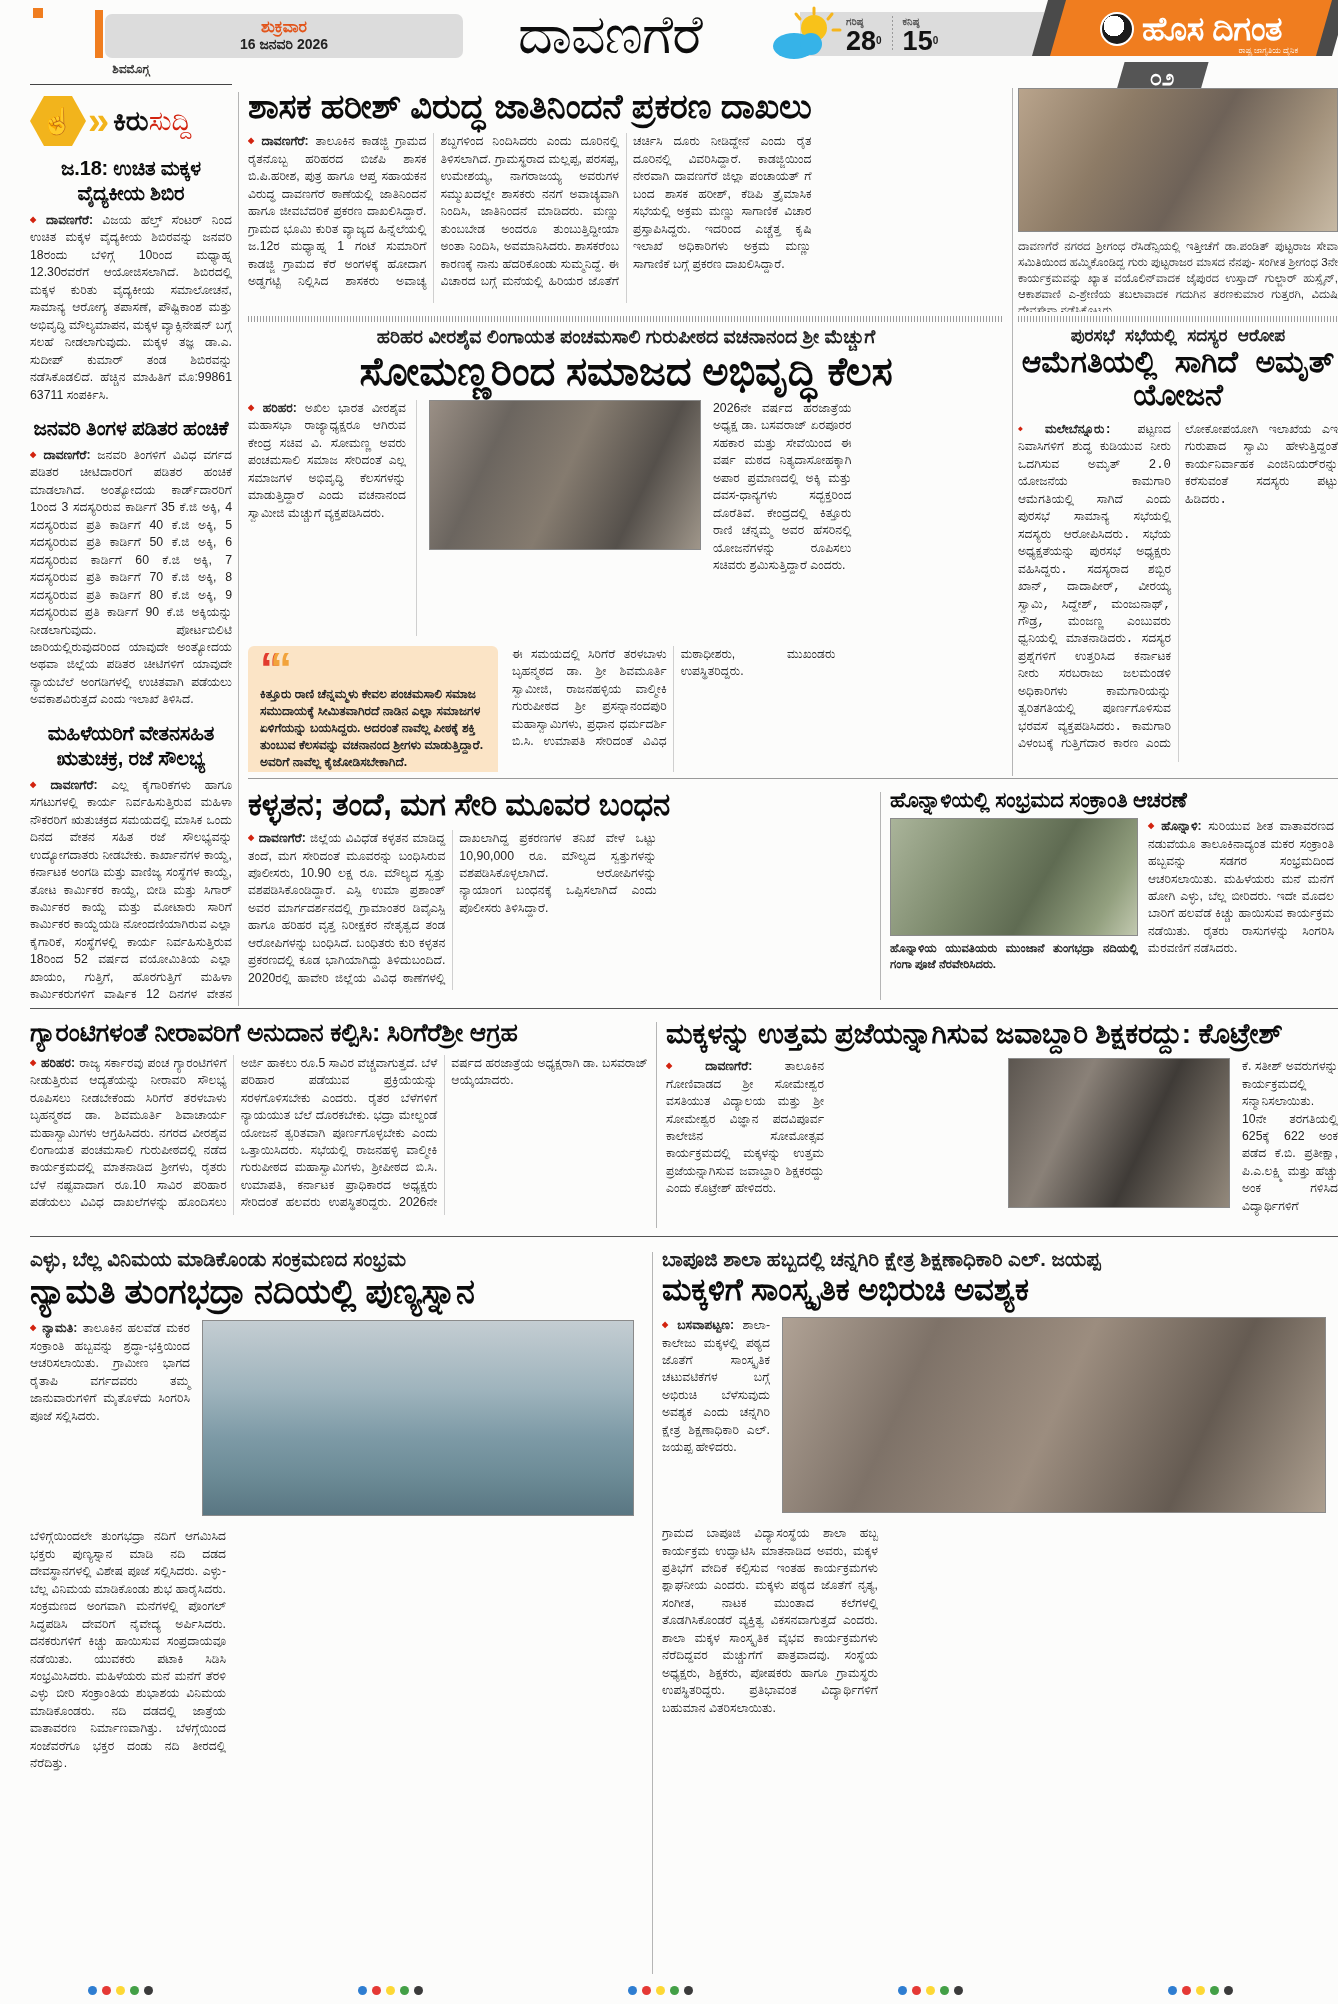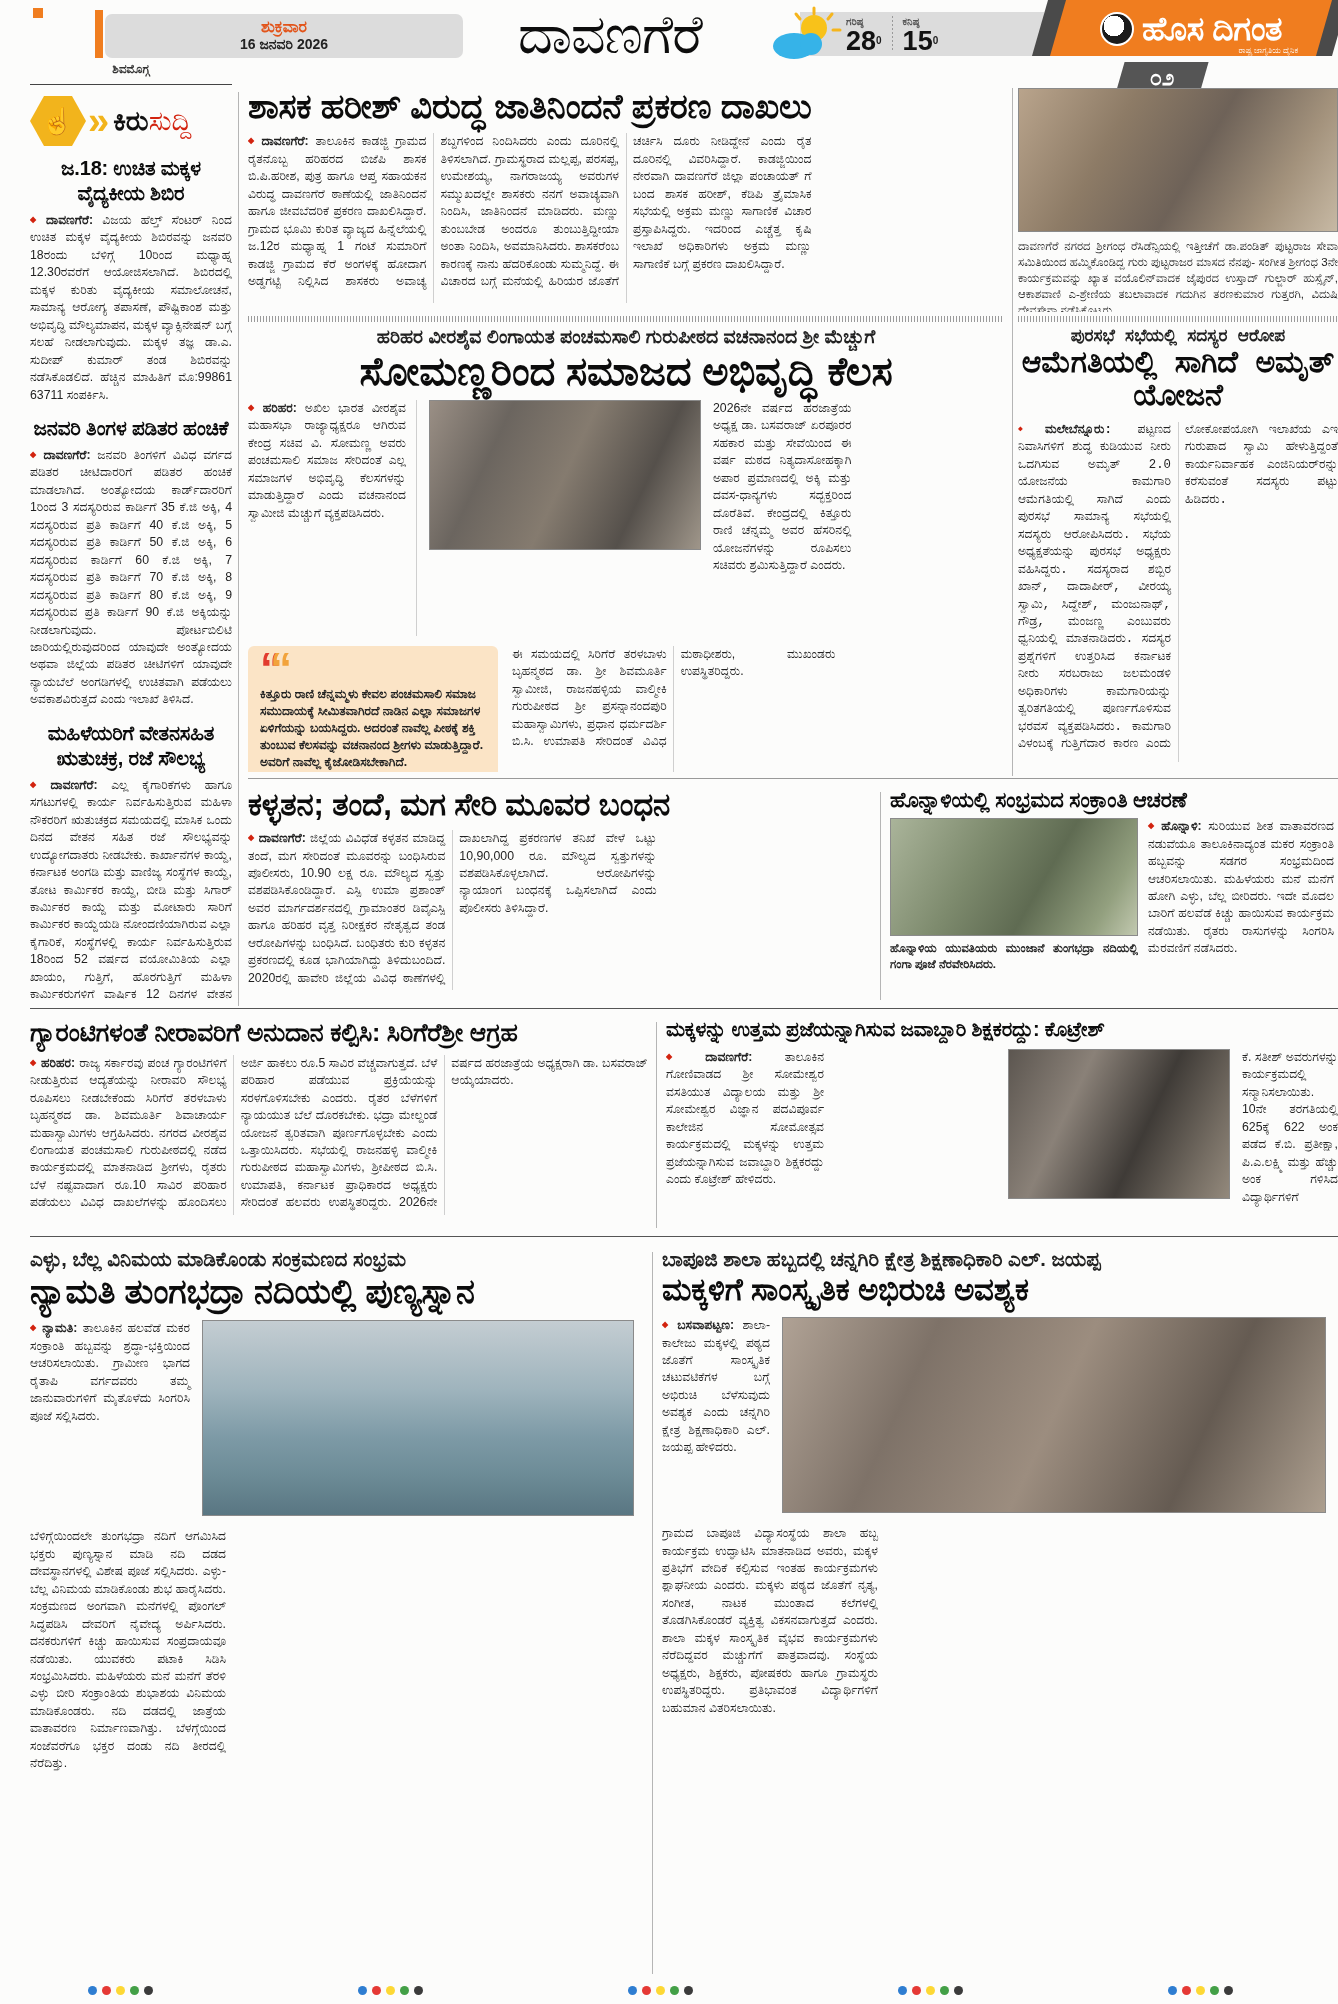--- a/index.html
+++ b/index.html
@@ -195,21 +195,21 @@
 
   <div class="hline" style="left:30px;top:1008px;width:1308px;background:#555;"></div>
   <div class="abs" style="left:30px;top:1018px;width:618px;height:212px;overflow:hidden;">
     <div class="hl" style="font-size:25px;line-height:1.15;margin-bottom:8px;">ಗ್ಯಾರಂಟಿಗಳಂತೆ ನೀರಾವರಿಗೆ ಅನುದಾನ ಕಲ್ಪಿಸಿ: ಸಿರಿಗೆರೆಶ್ರೀ ಆಗ್ರಹ</div>
     <div class="cols3" style="height:160px;">
       <p class="body"><span class="dl">ಹರಿಹರ:</span> <span>ರಾಜ್ಯ ಸರ್ಕಾರವು ಪಂಚ ಗ್ಯಾರಂಟಿಗಳಿಗೆ ನೀಡುತ್ತಿರುವ ಆದ್ಯತೆಯನ್ನು ನೀರಾವರಿ ಸೌಲಭ್ಯ ರೂಪಿಸಲು ನೀಡಬೇಕೆಂದು ಸಿರಿಗೆರೆ ತರಳಬಾಳು ಬೃಹನ್ಮಠದ ಡಾ. ಶಿವಮೂರ್ತಿ ಶಿವಾಚಾರ್ಯ ಮಹಾಸ್ವಾಮಿಗಳು ಆಗ್ರಹಿಸಿದರು. ನಗರದ ವೀರಶೈವ ಲಿಂಗಾಯತ ಪಂಚಮಸಾಲಿ ಗುರುಪೀಠದಲ್ಲಿ ನಡೆದ ಕಾರ್ಯಕ್ರಮದಲ್ಲಿ ಮಾತನಾಡಿದ ಶ್ರೀಗಳು, ರೈತರು ಬೆಳೆ ನಷ್ಟವಾದಾಗ ರೂ.10 ಸಾವಿರ ಪರಿಹಾರ ಪಡೆಯಲು ವಿವಿಧ ದಾಖಲೆಗಳನ್ನು ಹೊಂದಿಸಲು ಅರ್ಜಿ ಹಾಕಲು ರೂ.5 ಸಾವಿರ ವೆಚ್ಚವಾಗುತ್ತದೆ. ಬೆಳೆ ಪರಿಹಾರ ಪಡೆಯುವ ಪ್ರಕ್ರಿಯೆಯನ್ನು ಸರಳಗೊಳಿಸಬೇಕು ಎಂದರು. ರೈತರ ಬೆಳೆಗಳಿಗೆ ನ್ಯಾಯಯುತ ಬೆಲೆ ದೊರಕಬೇಕು. ಭದ್ರಾ ಮೇಲ್ದಂಡೆ ಯೋಜನೆ ತ್ವರಿತವಾಗಿ ಪೂರ್ಣಗೊಳ್ಳಬೇಕು ಎಂದು ಒತ್ತಾಯಿಸಿದರು. ಸಭೆಯಲ್ಲಿ ರಾಜನಹಳ್ಳಿ ವಾಲ್ಮೀಕಿ ಗುರುಪೀಠದ ಮಹಾಸ್ವಾಮಿಗಳು, ಶ್ರೀಪೀಠದ ಬಿ.ಸಿ. ಉಮಾಪತಿ, ಕರ್ನಾಟಕ ಪ್ರಾಧಿಕಾರದ ಅಧ್ಯಕ್ಷರು ಸೇರಿದಂತೆ ಹಲವರು ಉಪಸ್ಥಿತರಿದ್ದರು. 2026ನೇ ವರ್ಷದ ಹರಜಾತ್ರೆಯ ಅಧ್ಯಕ್ಷರಾಗಿ ಡಾ. ಬಸವರಾಜ್ ಆಯ್ಕೆಯಾದರು.</span></p>
     </div>
   </div>
   <div class="vline" style="left:656px;top:1022px;height:206px;"></div>
   <div class="abs" style="left:666px;top:1018px;width:672px;height:212px;overflow:hidden;">
-    <div class="hl" style="font-size:20px;line-height:1.15;margin-bottom:8px;">ಮಕ್ಕಳನ್ನು ಉತ್ತಮ ಪ್ರಜೆಯನ್ನಾಗಿಸುವ ಜವಾಬ್ದಾರಿ ಶಿಕ್ಷಕರದ್ದು: ಕೊಟ್ರೇಶ್</div>
+    <div class="hl" style="font-size:28px;line-height:1.15;margin-bottom:8px;">ಮಕ್ಕಳನ್ನು ಉತ್ತಮ ಪ್ರಜೆಯನ್ನಾಗಿಸುವ ಜವಾಬ್ದಾರಿ ಶಿಕ್ಷಕರದ್ದು: ಕೊಟ್ರೇಶ್</div>
     <div style="display:flex;gap:12px;">
       <div class="cols2" style="width:330px;height:158px;">
         <p class="body"><span class="dl">ದಾವಣಗೆರೆ:</span> <span>ತಾಲೂಕಿನ ಗೋಣಿವಾಡದ ಶ್ರೀ ಸೋಮೇಶ್ವರ ವಸತಿಯುತ ವಿದ್ಯಾಲಯ ಮತ್ತು ಶ್ರೀ ಸೋಮೇಶ್ವರ ವಿಜ್ಞಾನ ಪದವಿಪೂರ್ವ ಕಾಲೇಜಿನ ಸೋಮೋತ್ಸವ ಕಾರ್ಯಕ್ರಮದಲ್ಲಿ ಮಕ್ಕಳನ್ನು ಉತ್ತಮ ಪ್ರಜೆಯನ್ನಾಗಿಸುವ ಜವಾಬ್ದಾರಿ ಶಿಕ್ಷಕರದ್ದು ಎಂದು ಕೊಟ್ರೇಶ್ ಹೇಳಿದರು.</span></p>
       </div>
       <div class="photo p-stage" style="width:222px;height:150px;flex:none;"></div>
       <div style="flex:1;overflow:hidden;height:158px;">
         <p class="body">ಕೆ. ಸತೀಶ್ ಅವರುಗಳನ್ನು ಕಾರ್ಯಕ್ರಮದಲ್ಲಿ ಸನ್ಮಾನಿಸಲಾಯಿತು. 10ನೇ ತರಗತಿಯಲ್ಲಿ 625ಕ್ಕೆ 622 ಅಂಕ ಪಡೆದ ಕೆ.ಬಿ. ಪ್ರತೀಕ್ಷಾ, ಪಿ.ಎ.ಲಕ್ಷ್ಮಿ ಮತ್ತು ಹೆಚ್ಚು ಅಂಕ ಗಳಿಸಿದ ವಿದ್ಯಾರ್ಥಿಗಳಿಗೆ 25,000 ರೂ. ನಗದು, ಎಸ್ಎಸ್ಎಲ್ಸಿ, ಪಿಯುಸಿಯಲ್ಲಿ ಸಾಧನೆ ಮಾಡಿದವರಿಗೆ 5,000 ರೂ. ನಗದು ಬಹುಮಾನ ನೀಡಲಾಯಿತು. ವಿದ್ಯಾರ್ಥಿಗಳ ಸಾಂಸ್ಕೃತಿಕ ಕಾರ್ಯಕ್ರಮಗಳು ಗಮನ ಸೆಳೆದವು.</p>
       </div>
     </div>
   </div>

